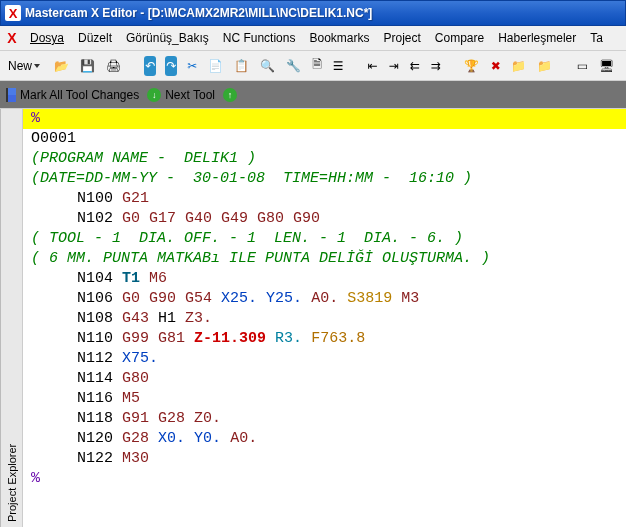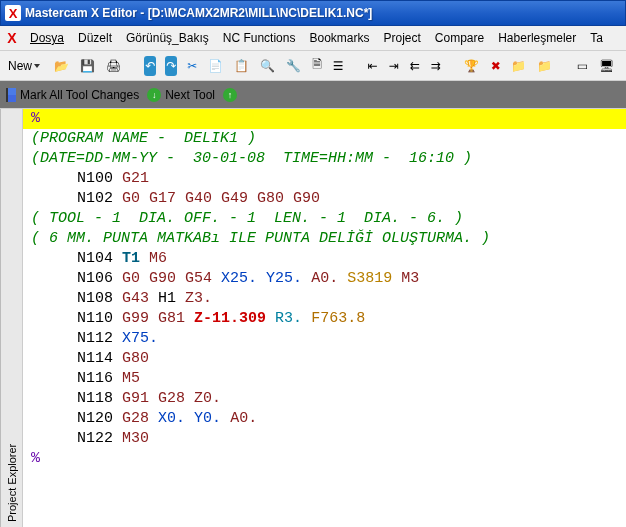--- a/index.html
+++ b/index.html
@@ -254,20 +254,21 @@
     <span class="circle-arrow">↑</span>
   </span>
 </div>
 
 <div class="main-area">
   <div class="sidebar">
     <span>Project Explorer</span>
   </div>
   <div class="editor">
     <div class="line highlight"><span class="c-pct">%</span></div>
+    <div class="line"><span class="c-addr">O0001</span></div>
     <div class="line"><span class="c-comment">(PROGRAM NAME -  DELIK1 )</span></div>
     <div class="line"><span class="c-comment">(DATE=DD-MM-YY -  30-01-08  TIME=HH:MM -  16:10 )</span></div>
     <div class="line"><span class="c-n">N100</span> <span class="c-g">G21</span></div>
     <div class="line"><span class="c-n">N102</span> <span class="c-g">G0 G17 G40 G49 G80 G90</span></div>
     <div class="line"><span class="c-comment">( TOOL - 1  DIA. OFF. - 1  LEN. - 1  DIA. - 6. )</span></div>
     <div class="line"><span class="c-comment">( 6 MM. PUNTA MATKABı ILE PUNTA DELİĞİ OLUŞTURMA. )</span></div>
     <div class="line"><span class="c-n">N104</span> <span class="c-t">T1</span> <span class="c-m">M6</span></div>
     <div class="line"><span class="c-n">N106</span> <span class="c-g">G0 G90 G54</span> <span class="c-x">X25.</span> <span class="c-x">Y25.</span> <span class="c-a">A0.</span> <span class="c-s">S3819</span> <span class="c-m">M3</span></div>
     <div class="line"><span class="c-n">N108</span> <span class="c-g">G43</span> <span class="c-h">H1</span> <span class="c-z">Z3.</span></div>
     <div class="line"><span class="c-n">N110</span> <span class="c-g">G99 G81</span> <span class="c-zred">Z-11.309</span> <span class="c-r">R3.</span> <span class="c-f">F763.8</span></div>

